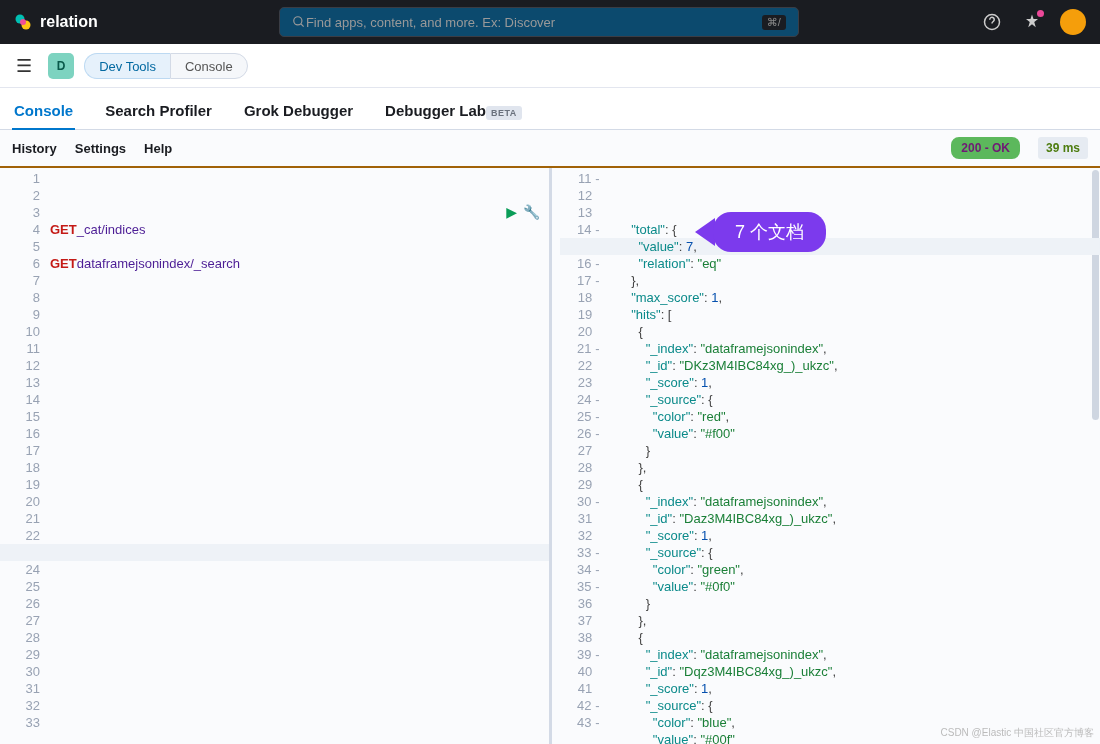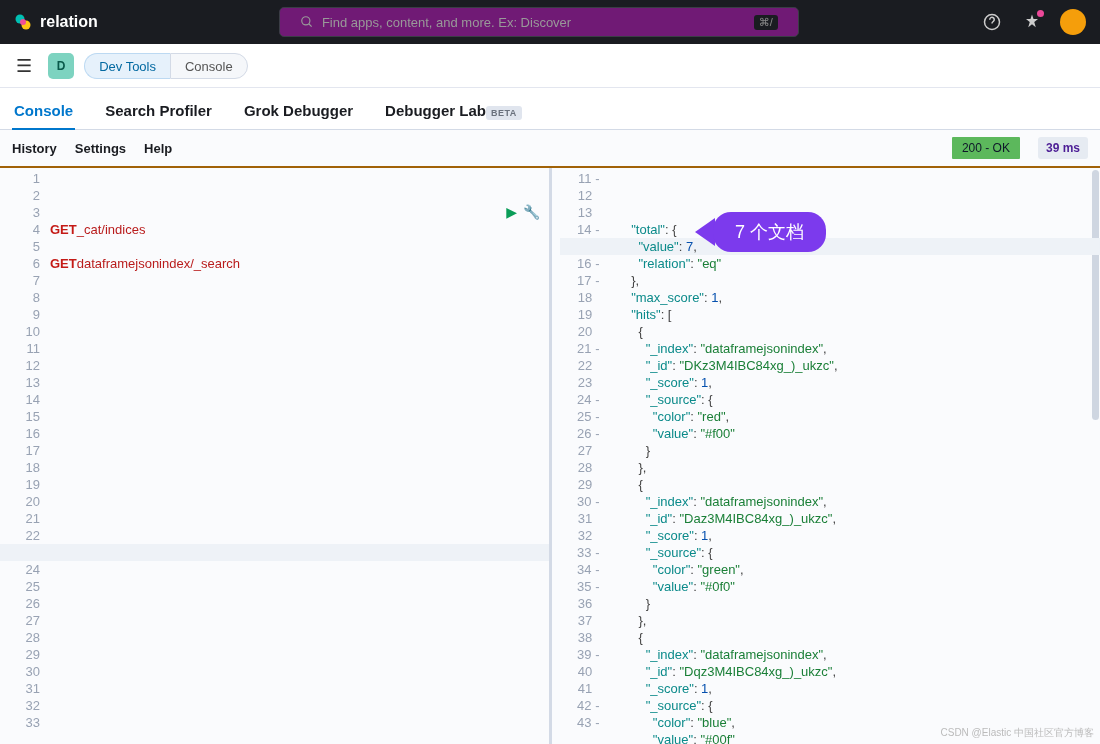--- a/index.html
+++ b/index.html
@@ -1,20 +1,20 @@
 <!DOCTYPE html>
 <html><head>
 <meta charset="utf-8">
 <style>
 * { margin:0; padding:0; box-sizing:border-box; font-family:-apple-system,BlinkMacSystemFont,"Segoe UI",Helvetica,Arial,sans-serif; }
 body { background:#fafbfd; width:1100px; height:744px; overflow:hidden; }
 .topbar { height:44px; background:#1a1c21; display:flex; align-items:center; padding:0 14px; color:#fff; }
 .logo { display:flex; align-items:center; gap:8px; font-weight:700; font-size:16px; }
 .logo-mark { width:18px; height:18px; }
-.search-box { margin-left:auto; margin-right:auto; width:520px; height:30px; background:#701a75; border:1px solid #3a3d45; border-radius:5px; display:flex; align-items:center; padding:0 20px; color:#999; font-size:13px; gap:8px; }
+.search-box { margin-left:auto; margin-right:auto; width:520px; height:30px; background:#0c4a6e; border:1px solid #3a3d45; border-radius:5px; display:flex; align-items:center; padding:0 12px; color:#999; font-size:13px; }
 .search-box .kbd { margin-left:auto; font-size:11px; background:#1a1c21; padding:1px 5px; border-radius:3px; color:#888; }
 .top-icons { display:flex; align-items:center; gap:16px; }
 .icon-btn { width:24px; height:24px; display:flex; align-items:center; justify-content:center; color:#ccc; position:relative; }
 .bell-dot { position:absolute; top:0; right:0; width:7px; height:7px; background:#ec4899; border-radius:50%; }
 .avatar { width:26px; height:26px; background:#f59e0b; border-radius:50%; }
 
 .subheader { height:44px; background:#fff; border-bottom:1px solid #e3e6ef; display:flex; align-items:center; padding:0 10px; gap:10px; }
 .menu-btn { font-size:18px; color:#333; padding:0 6px; }
 .space-badge { width:26px; height:26px; background:#7dd3c0; border-radius:5px; display:flex; align-items:center; justify-content:center; color:#0a5a4a; font-weight:700; font-size:12px; }
 .crumb { display:flex; align-items:center; }
@@ -24,35 +24,35 @@
 
 .tabbar { height:42px; background:#fff; border-bottom:1px solid #d3dae6; display:flex; align-items:flex-end; padding:0 12px; gap:28px; }
 .tab { font-size:15px; font-weight:700; color:#1a1c21; padding:0 2px 10px; position:relative; }
 .tab.active { color:#0077cc; }
 .tab.active::after { content:""; position:absolute; left:0; right:0; bottom:-1px; height:2px; background:#0077cc; }
 .beta { font-size:9px; background:#e0e5ee; color:#6a717d; padding:2px 5px; border-radius:3px; margin-left:0; letter-spacing:0.5px; }
 
 .toolbar { height:38px; display:flex; align-items:center; padding:0 12px; gap:18px; font-size:13px; color:#1a1c21; border-bottom:2px solid #a16207; }
 .tool-link { font-weight:600; }
 .spacer { flex:1; }
-.status-pill { background:#5cb85c; color:#0f172a; font-size:12px; font-weight:400; padding:4px 10px; border-radius:1px; }
-.time-pill { background:#e6ebf2; color:#4c1d95; font-size:12px; font-weight:600; padding:4px 8px; border-radius:3px; }
+.status-pill { background:#5cb85c; color:#701a75; font-size:12px; font-weight:700; padding:4px 10px; border-radius:8px; }
+.time-pill { background:#e6ebf2; color:#4d7c0f; font-size:12px; font-weight:600; padding:4px 8px; border-radius:3px; }
 
 .editor-area { display:flex; height:576px; font-family:Menlo,Consolas,monospace; font-size:13px; }
 .pane { flex:1; display:flex; overflow:hidden; position:relative; }
 .pane.left { border-right:3px solid #d3dae6; }
 .gutter { width:50px; text-align:right; padding-right:10px; color:#98a2b3; user-select:none; line-height:17px; padding-top:2px; }
 .gutter div { height:17px; }
 .code { flex:1; line-height:17px; padding-top:2px; white-space:pre; position:relative; }
 .code .ln { height:17px; display:flex; align-items:center; }
 .code .ln.hl { background:#eef2f7; position:relative; }
 .code .ln.hl::before { content:""; position:absolute; left:-50px; width:50px; height:17px; background:#eef2f7; }
 .cursor-bar { background:#e3e8ef; }
 .tok-method { color:#c41a16; font-weight:600; }
-.tok-path { color:#b91c1c; }
+.tok-path { color:#4c1d95; }
 .tok-key { color:#0b8a8a; }
 .tok-str { color:#1a7f37; }
 .tok-num { color:#0550ae; }
 .tok-punc { color:#444; }
 .run-icons { position:absolute; right:8px; top:36px; display:flex; gap:6px; }
 .run-icons span { color:#0a9d58; font-size:14px; }
 .run-icons .wrench { color:#6a717d; }
 .fold { color:#98a2b3; cursor:pointer; }
 .scrollbar-v { position:absolute; right:1px; top:2px; width:7px; height:250px; background:#cfd6e1; border-radius:4px; }
 

